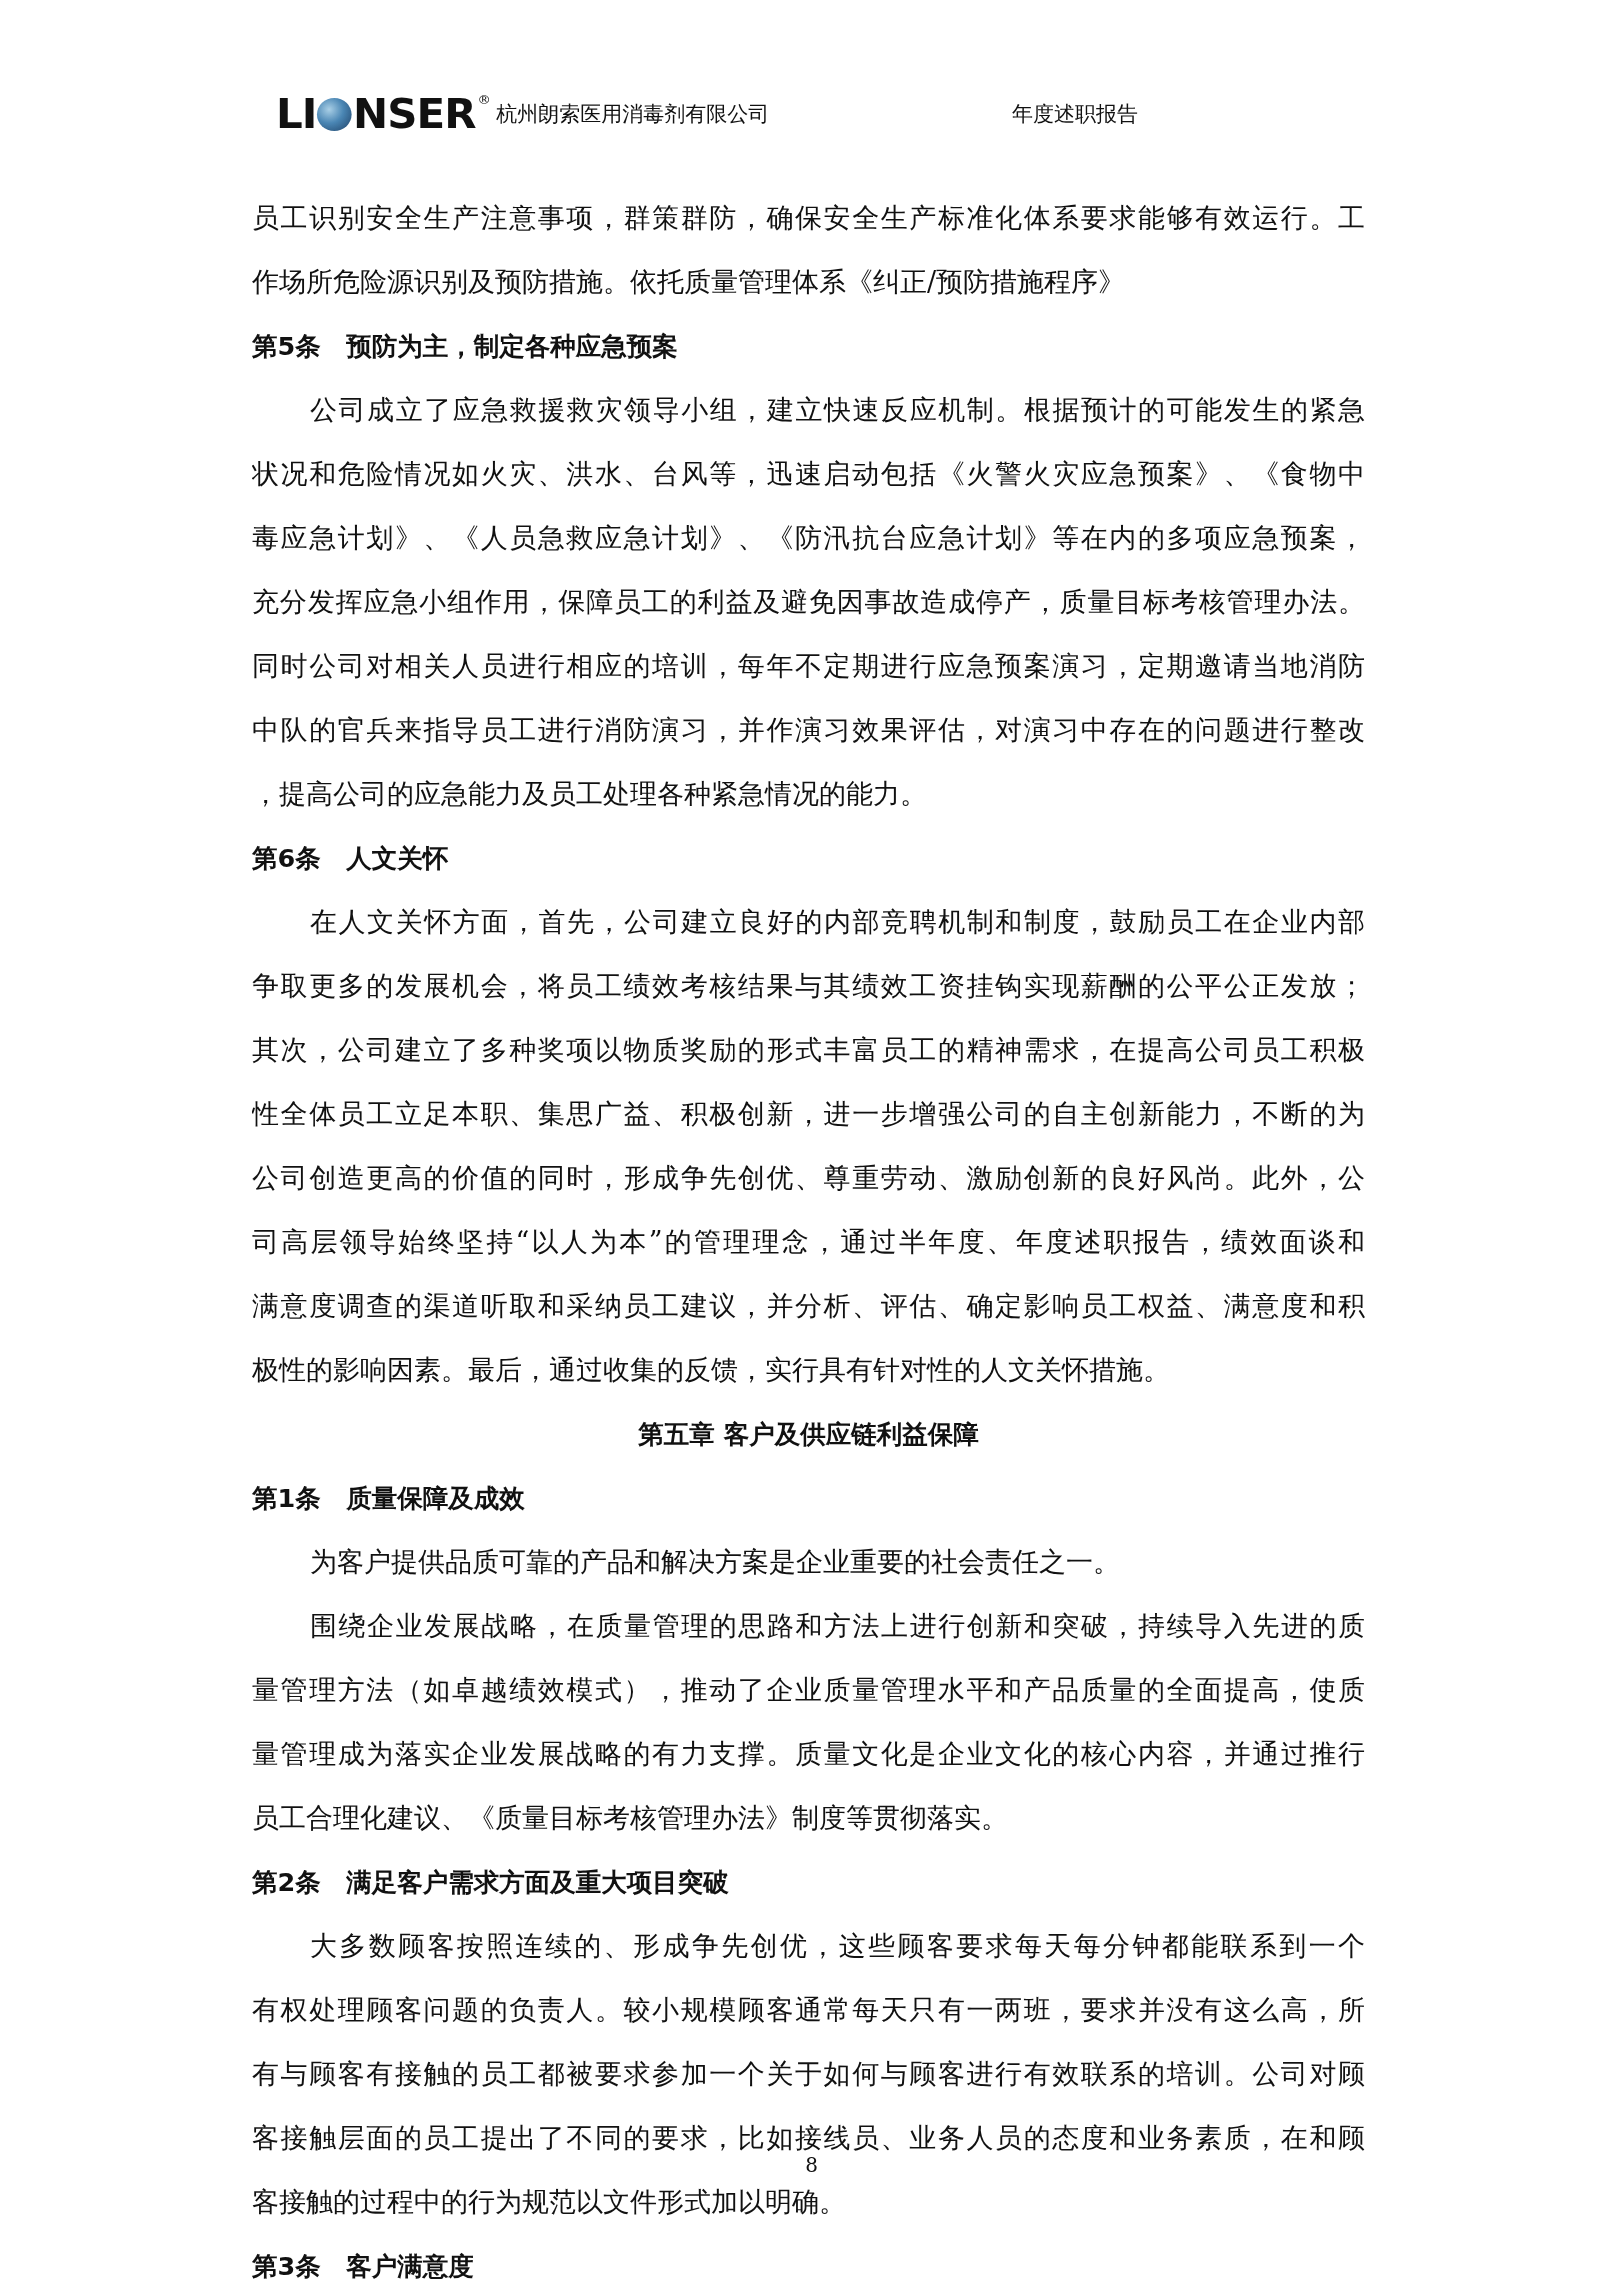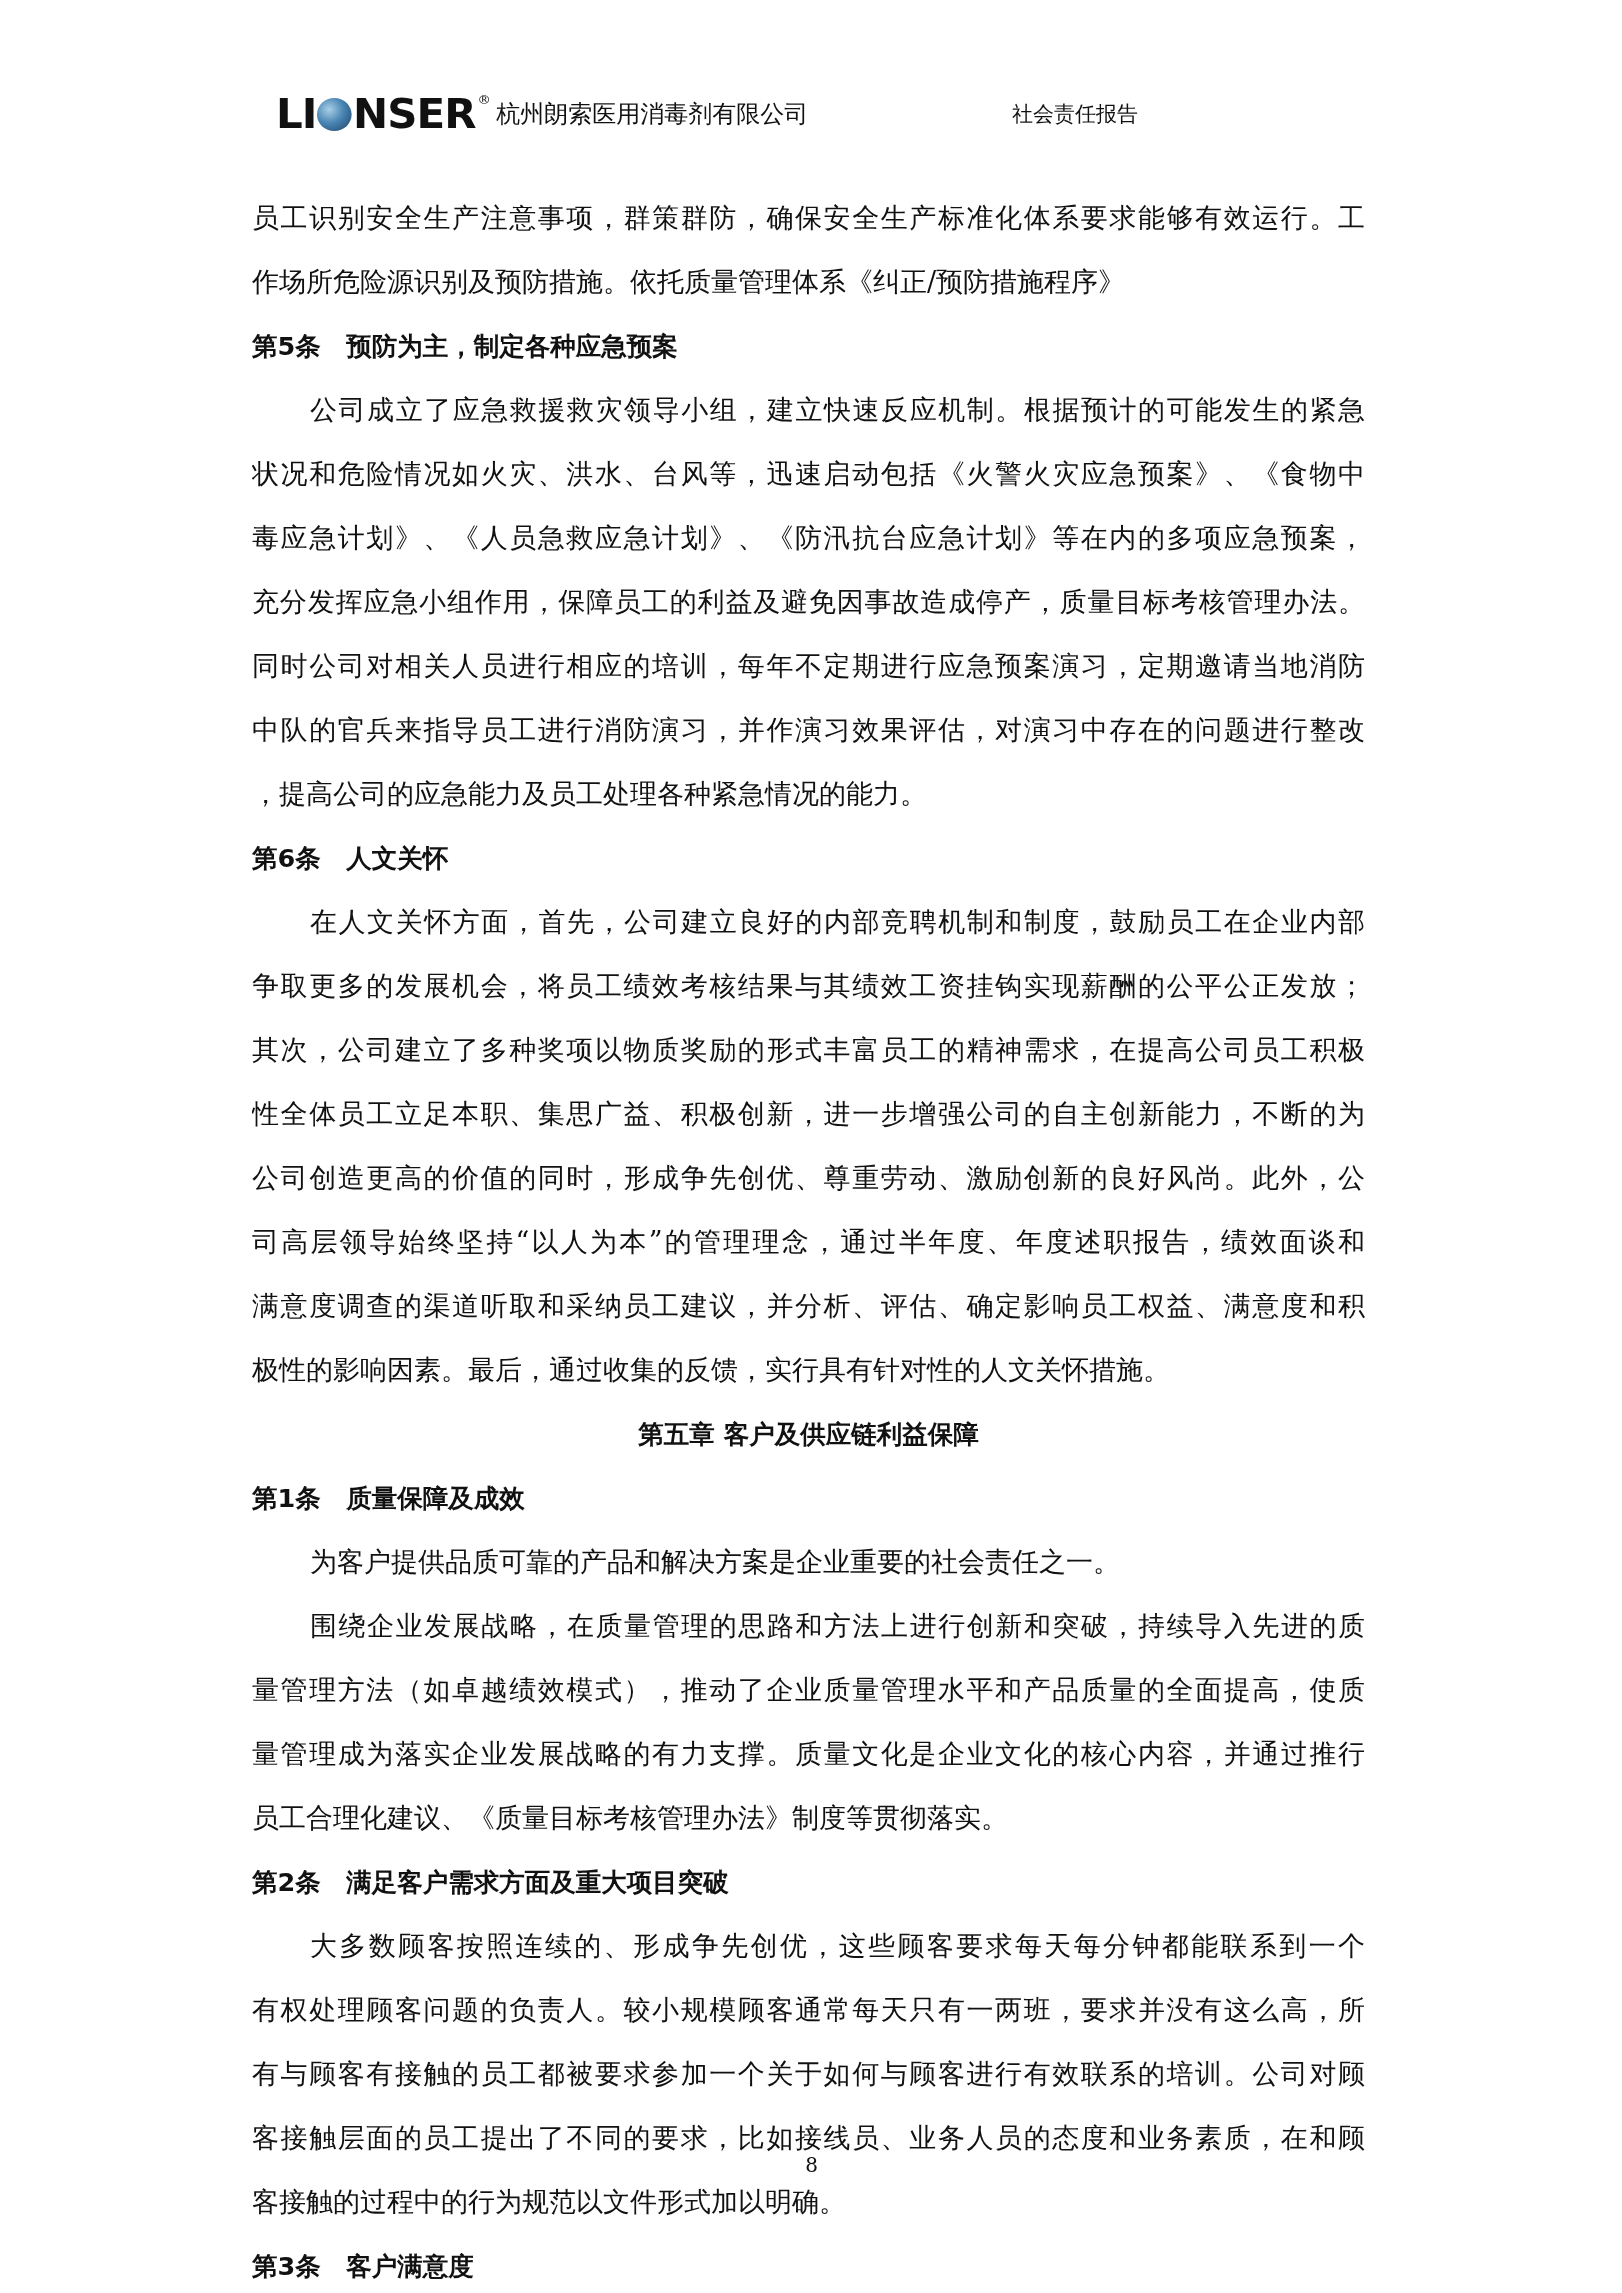--- a/index.html
+++ b/index.html
@@ -15,21 +15,21 @@
       display: flex; align-items: center; font-family: "DejaVu Sans", "Liberation Sans", sans-serif;
       font-weight: bold; font-size: 40px; letter-spacing: -0.9px; color: #111;
       transform: scaleX(1.05); transform-origin: left center;
     }
     .logo .globe {
       width: 33px; height: 33px; border-radius: 50%;
       background: radial-gradient(circle at 35% 35%, #a9cfe6 0%, #4a86b4 45%, #1d3f64 100%);
       display: inline-block; margin: 0 0.9px; position: relative; top: 0.9px;
     }
     .logo .reg { font-size: 12.7px; font-weight: normal; position: relative; top: -14.5px; margin-left: 1.8px; }
-    .company { font-size: 24px; margin-left: 16.4px; font-family: "DejaVu Serif", serif; }
+    .company { font-size: 21px; margin-left: 16.4px; font-family: "DejaVu Serif", serif; }
     .report-title { position: absolute; left: 736px; font-size: 21px; }
     .page { position: absolute; left: 244px; top: 182px; width: 1129px; }
     .p, .h {
       font-size: 27px; line-height: 56px; margin: 8px; white-space: nowrap; overflow: hidden;
       text-align: justify; text-align-last: justify;
     }
     .p.last { text-align-last: left; }
     .p.indent { text-indent: 58px; }
     .h { font-weight: bold; font-family: "DejaVu Sans", "Liberation Sans", sans-serif; font-size: 25.5px; text-align-last: left; }
     .h .num { margin-right: 25.5px; }
@@ -40,21 +40,21 @@
 <body>
 
 <div class="header">
   <div class="logo">
     <span>LI</span>
     <span class="globe"></span>
     <span>NSER</span>
     <span class="reg">®</span>
   </div>
   <span class="company">杭州朗索医用消毒剂有限公司</span>
-  <span class="report-title">社会责任报告</span>
+  <span class="report-title">年度述职报告</span>
 </div>
 
 <div class="page">
   <p class="p">员工识别安全生产注意事项，群策群防，确保安全生产标准化体系要求能够有效运行。工</p>
   <p class="p last">作场所危险源识别及预防措施。依托质量管理体系《纠正/预防措施程序》</p>
 
   <p class="h"><span class="num">第5条</span><span>预防为主，制定各种应急预案</span></p>
   <p class="p indent">公司成立了应急救援救灾领导小组，建立快速反应机制。根据预计的可能发生的紧急</p>
   <p class="p">状况和危险情况如火灾、洪水、台风等，迅速启动包括《火警火灾应急预案》、《食物中</p>
   <p class="p">毒应急计划》、《人员急救应急计划》、《防汛抗台应急计划》等在内的多项应急预案，</p>

